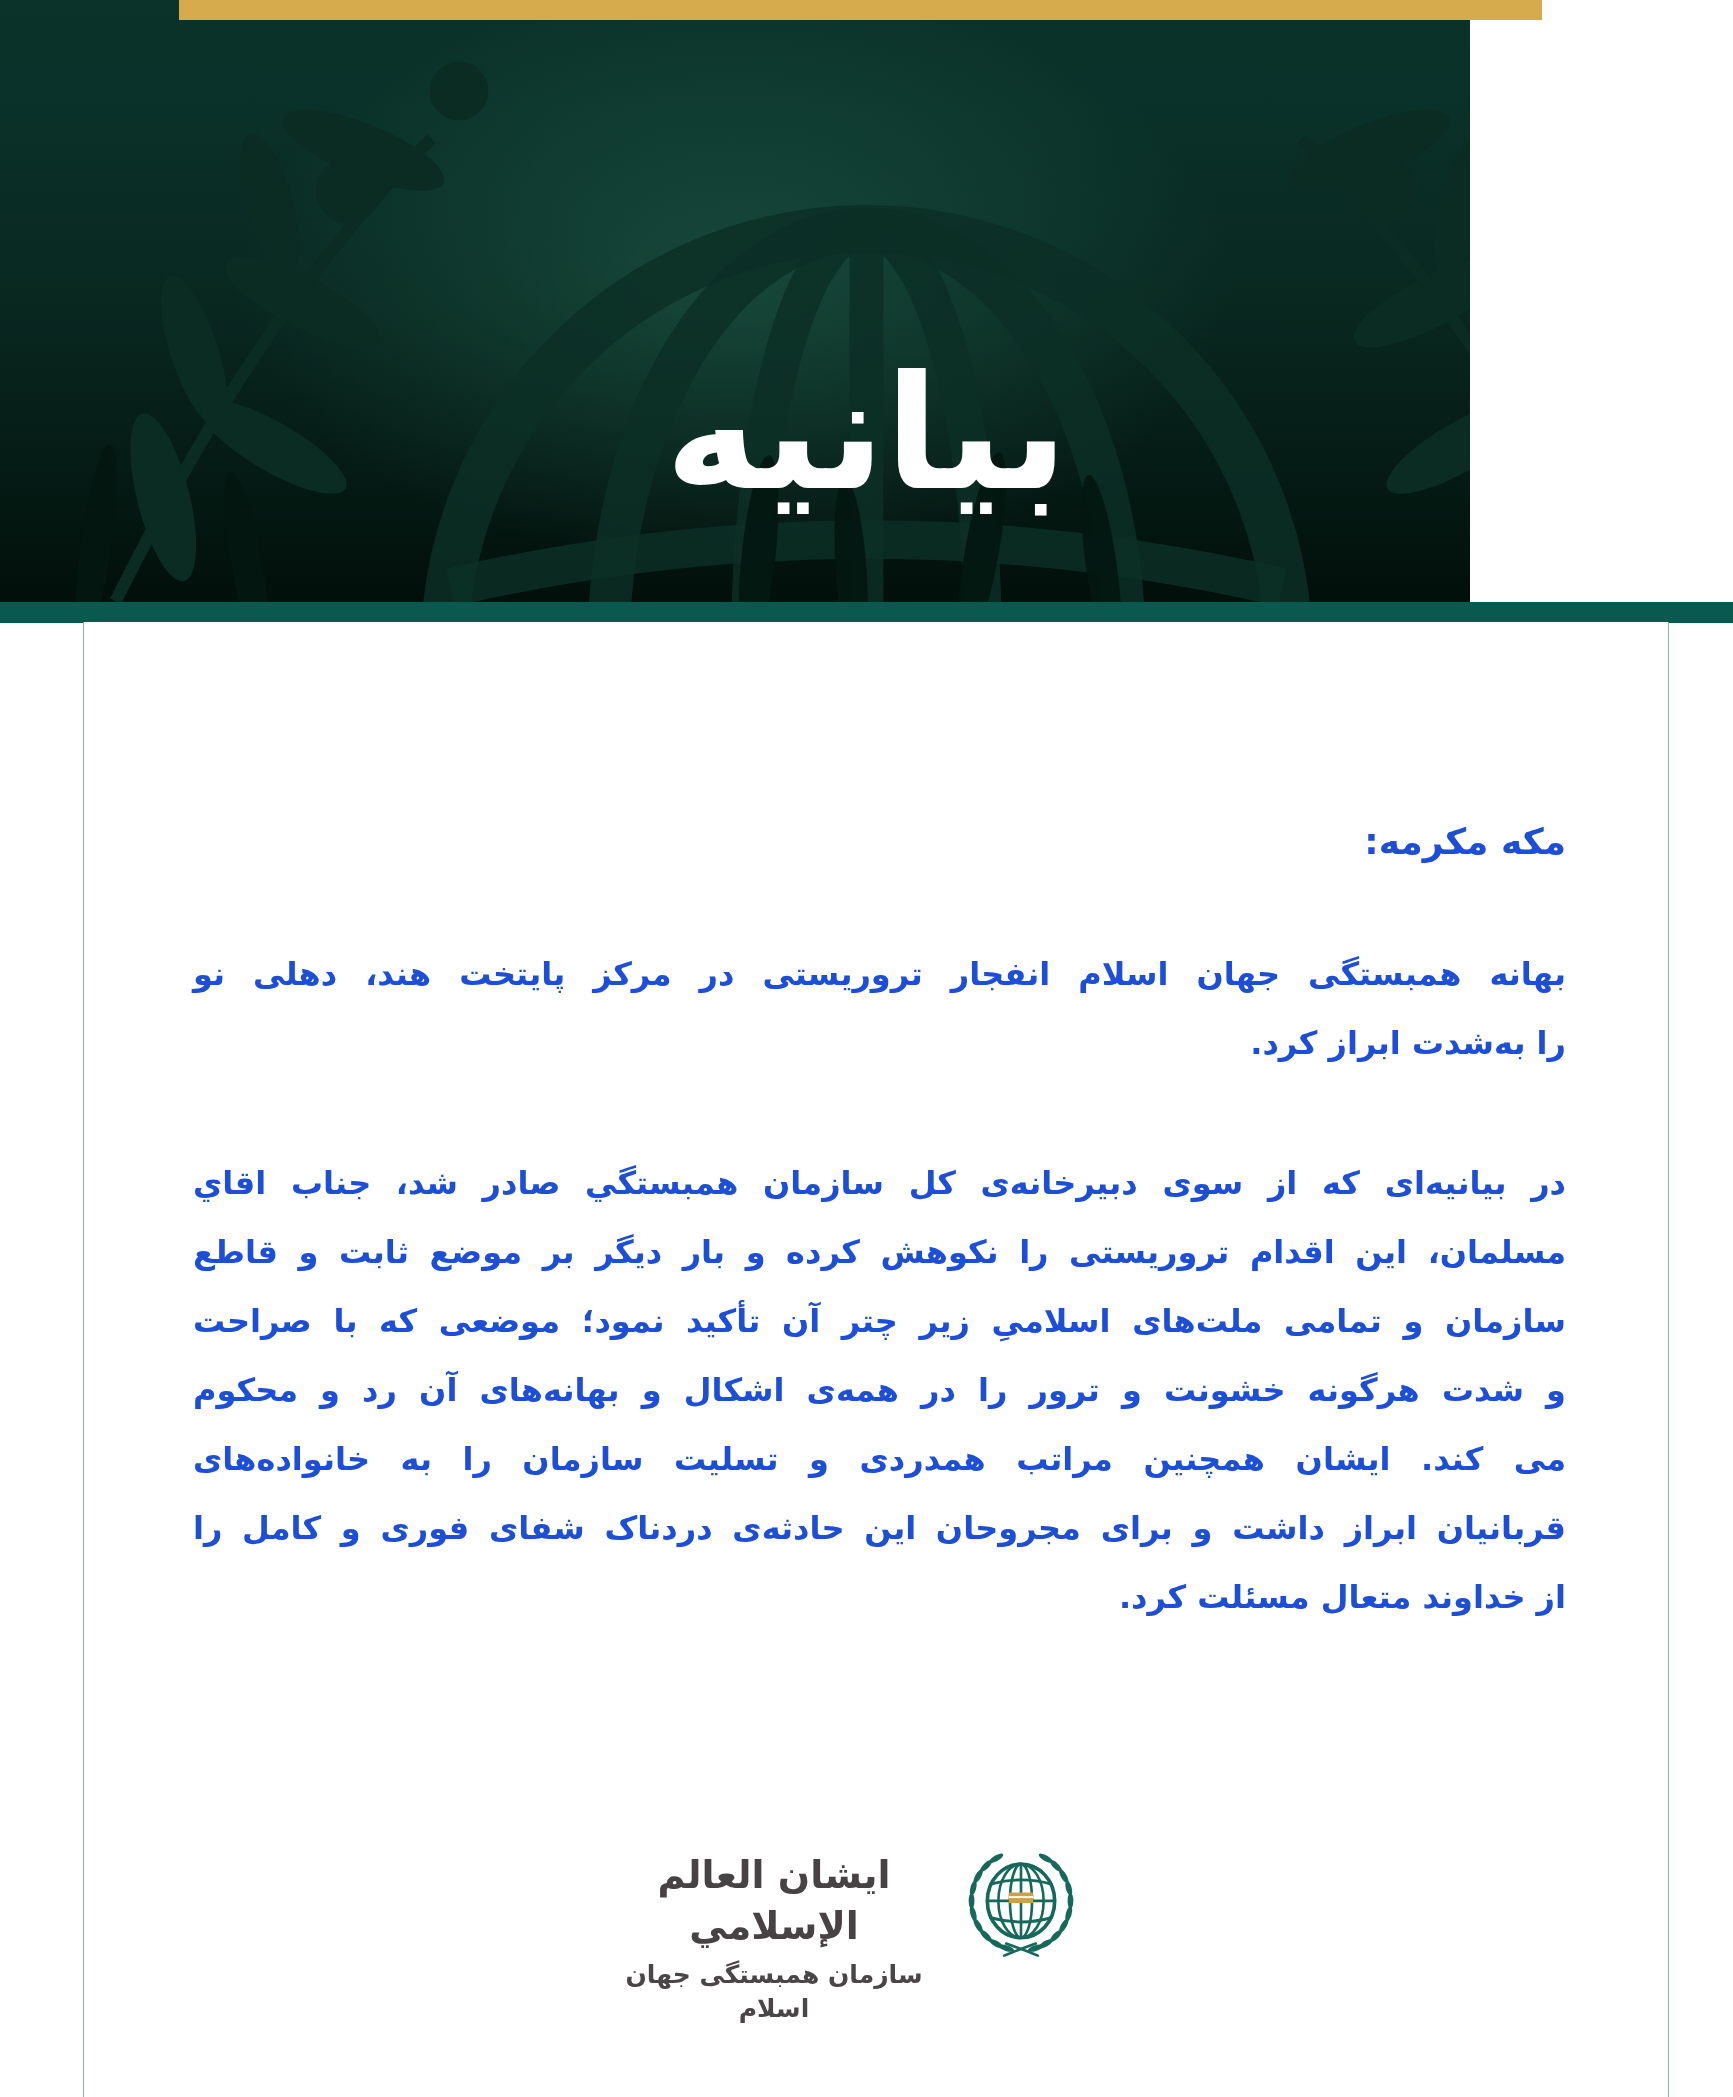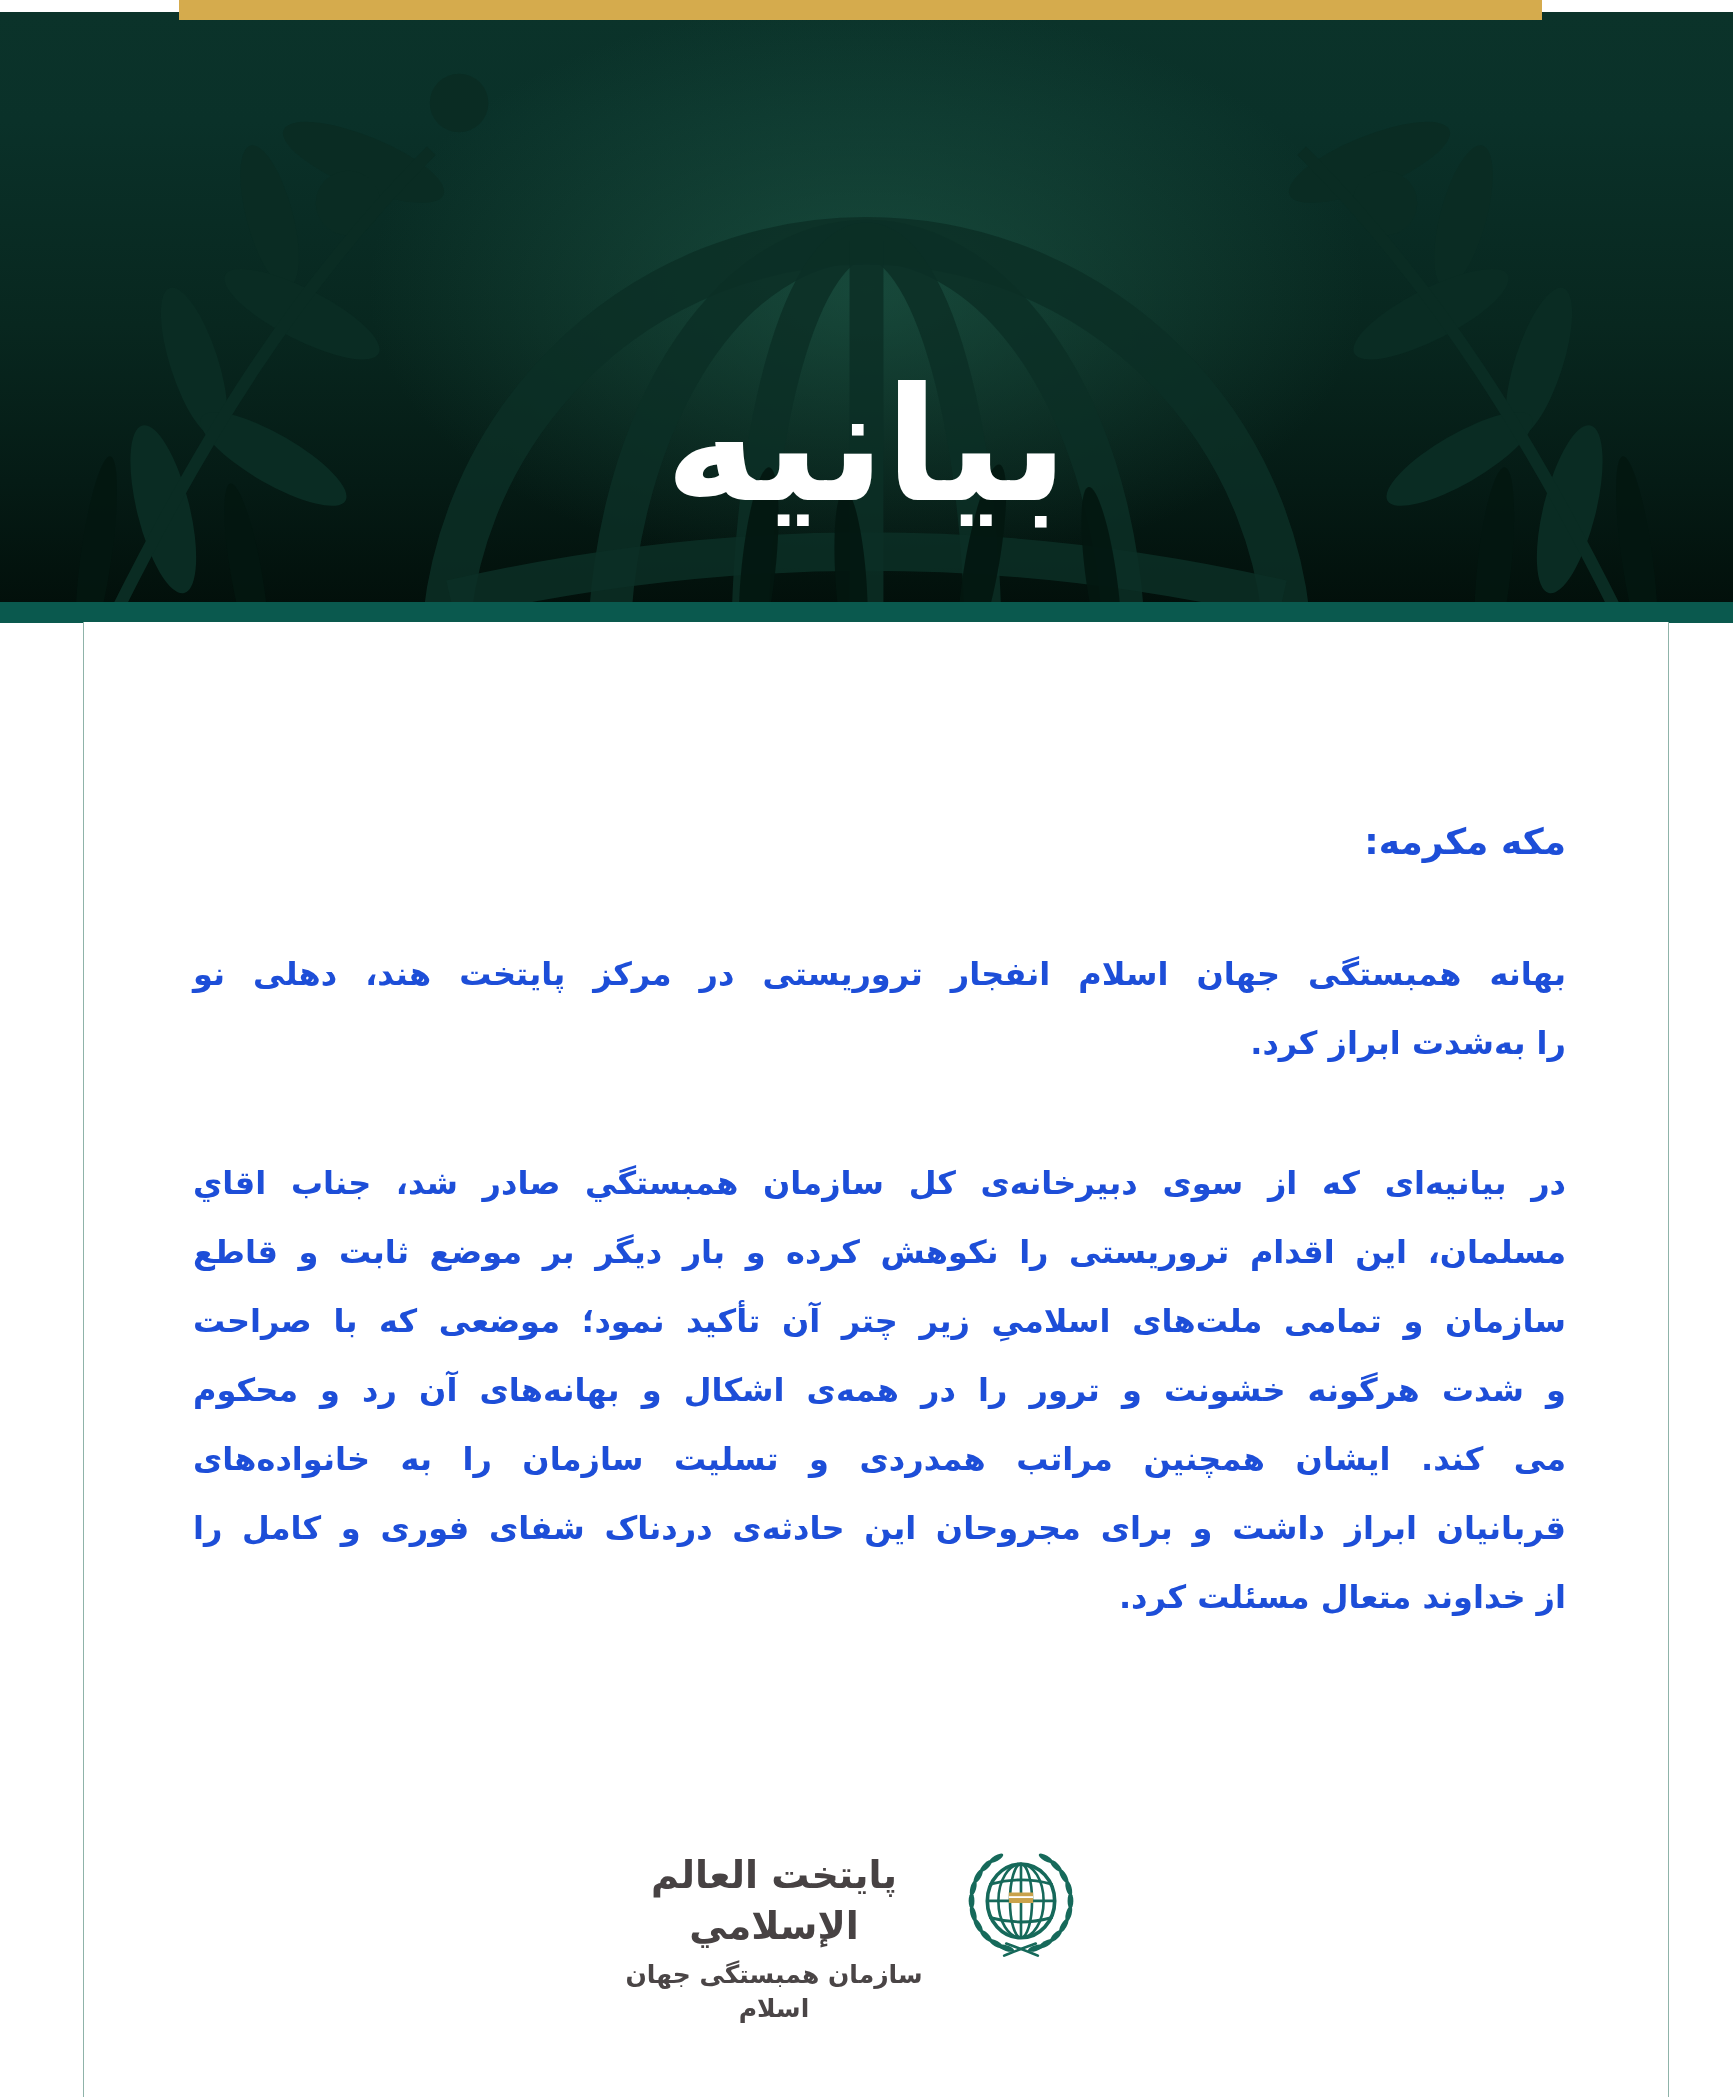--- a/index.html
+++ b/index.html
@@ -6,21 +6,21 @@
   .page{
     position:relative;
     width:1733px;height:2097px;
     background:#ffffff;
     overflow:hidden;
     font-family:"DejaVu Sans",sans-serif;
   }
 
   
   .header{
-    position:absolute;left:0;top:12px;width:1733px;height:602px;
+    position:absolute;left:0;top:0;width:1470px;height:602px;
     background:linear-gradient(180deg,#0b332a 0%,#0a3129 18%,#08271f 52%,#051b15 78%,#020f0a 100%);
     overflow:hidden;
   }
   .header-glow{
     position:absolute;left:0;top:0;width:100%;height:100%;
     background:radial-gradient(ellipse 693px 401px at 50% 46%, rgba(38,104,84,0.50), rgba(38,104,84,0.0) 72%);
   }
   .header-watermark{position:absolute;left:0;top:0;width:1733px;height:602px;}
   .page-title{
     position:absolute;left:0;top:337px;width:1733px;
@@ -143,21 +143,21 @@
     <div class="jline">سازمان و تمامی ملت‌های اسلامیِ زیر چتر آن تأکید نمود؛ موضعی که با صراحت</div>
     <div class="jline">و شدت هرگونه خشونت و ترور را در همه‌ی اشکال و بهانه‌های آن رد و محکوم</div>
     <div class="jline">می کند. ایشان همچنین مراتب همدردی و تسلیت سازمان را به خانواده‌های</div>
     <div class="jline">قربانیان ابراز داشت و برای مجروحان این حادثه‌ی دردناک شفای فوری و کامل را</div>
     <div class="jline-last">از خداوند متعال مسئلت کرد.</div>
   </div>
 
   <div class="footer-logo">
 
     <div class="logo-text">
-      <div class="logo-arabic">پایتخت العالم الإسلامي</div>
+      <div class="logo-arabic">ایشان العالم الإسلامي</div>
       <div class="logo-persian">سازمان همبستگی جهان اسلام</div>
     </div>
 
     <svg class="logo-emblem" viewBox="0 0 220 230" aria-hidden="true">
 
       <g fill="none" stroke="#16695a" stroke-linecap="round">
         <ellipse cx="110" cy="112" rx="64" ry="70" stroke-width="7"></ellipse>
         <ellipse cx="110" cy="112" rx="43" ry="70" stroke-width="5"></ellipse>
         <ellipse cx="110" cy="112" rx="21" ry="70" stroke-width="5"></ellipse>
         <line x1="110" y1="42" x2="110" y2="182" stroke-width="5"></line>

